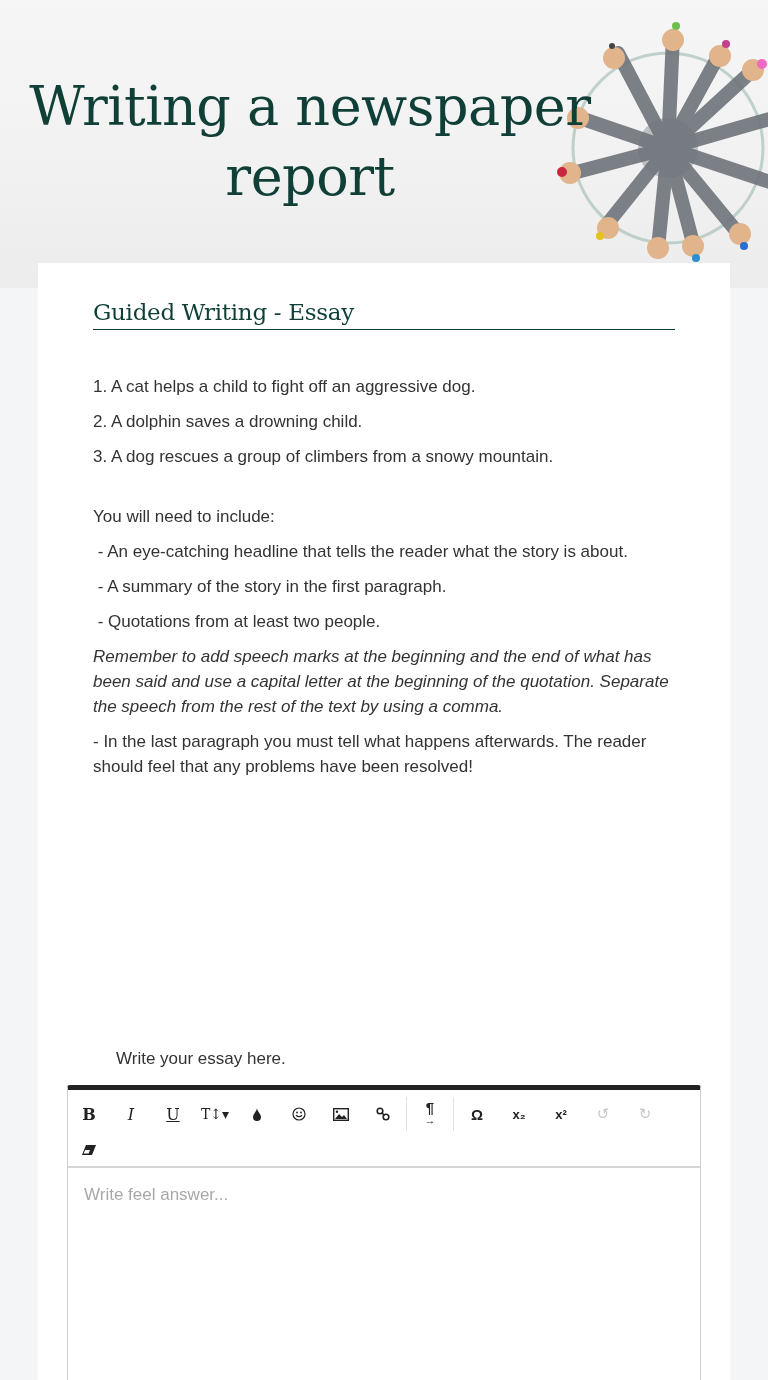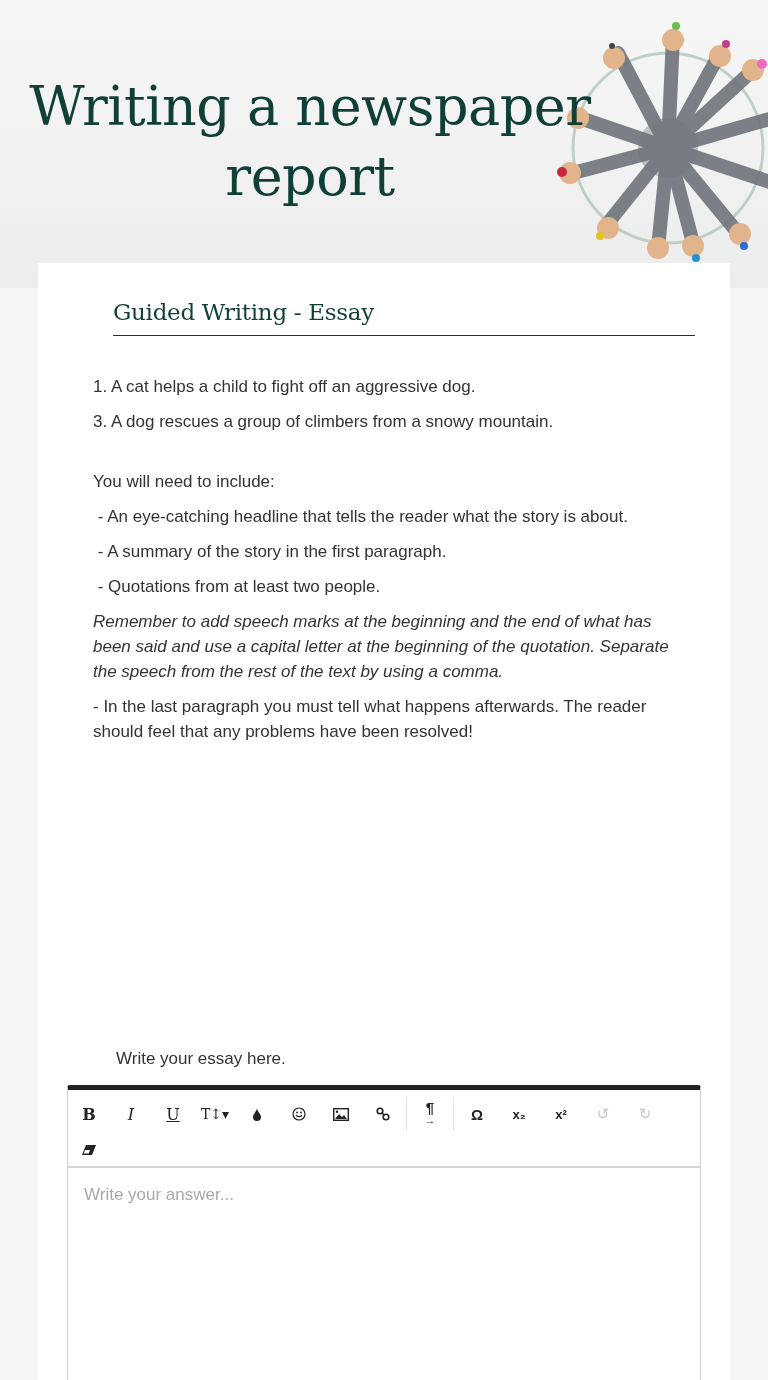--- a/index.html
+++ b/index.html
@@ -26,22 +26,22 @@
   .pencils {
     position: absolute; left: 548px; top: 8px; width: 230px; height: 270px; z-index: 2;
   }
   .card {
     position: absolute; left: 38px; top: 263px; width: 692px; height: 1117px;
     background: #ffffff; z-index: 4;
   }
   .section-title {
     position: absolute; left: 55px; top: 36px; width: 582px;
     font-family: "DejaVu Serif", "Liberation Serif", serif;
-    font-size: 23px; color: #0f3f37; padding-bottom: 10px;
-    border-bottom: 1.5px solid #0f3f37; letter-spacing: -0.3px; margin-left: 20px;
+    font-size: 23px; color: #0f3f37; padding-bottom: 4px;
+    border-bottom: 1.5px solid #0f3f37; letter-spacing: -0.3px;
   }
   .content {
     position: absolute; left: 55px; top: 86px; width: 585px;
     font-size: 17px; line-height: 25px; color: #333;
   }
   .content p { margin-bottom: 10px; }
   .content .bold { font-weight: bold; }
   .content .italic { font-style: italic; }
   .content .bold-italic { font-weight: bold; font-style: italic; }
   .spacer { height: 25px; }
@@ -114,20 +114,21 @@
     <circle cx="64" cy="38" r="3" fill="#444"></circle>
   </svg>
 </div>
 
 <div class="card">
   <div class="section-title">Guided Writing - Essay</div>
 
   <div class="content">
     <div class="spacer"></div>
     <p>1. A cat helps a child to fight off an aggressive dog.</p>
+    <p>2. A dolphin saves a drowning child.</p>
     <p>3. A dog rescues a group of climbers from a snowy mountain.</p>
     <div class="spacer"></div>
     <p>You will need to include:</p>
     <p style="white-space:pre-wrap"> - An eye-catching headline that tells the reader what the story is about.</p>
     <p style="white-space:pre-wrap"> - A summary of the story in the first paragraph.</p>
     <p style="white-space:pre-wrap"> - Quotations from at least two people.</p>
     <p class="italic">Remember to add speech marks at the beginning and the end of what has been said and use a capital letter at the beginning of the quotation. Separate the speech from the rest of the text by using a comma.</p>
     <p style="white-space:pre-wrap">- In the last paragraph you must tell what happens afterwards. The reader     should feel that any problems have been resolved!</p>
     <div class="spacer"></div>
   </div>
@@ -200,15 +201,15 @@
       </div>
       <div class="tb-row r2">
         <div class="tb-btn">
           <svg width="14" height="10" viewBox="0 0 14 10">
               <path d="M4 0 L14 0 L10 10 L0 10Z" fill="#222"></path>
               <path d="M1.6 8.5 L3.2 5 L8 5 L6.6 8.5Z" fill="#fff"></path>
             </svg>
         </div>
       </div>
     </div>
-    <div class="answer">Write your answer...</div>
+    <div class="answer">Write feel answer...</div>
   </div>
 </div>
 
 </body></html>

